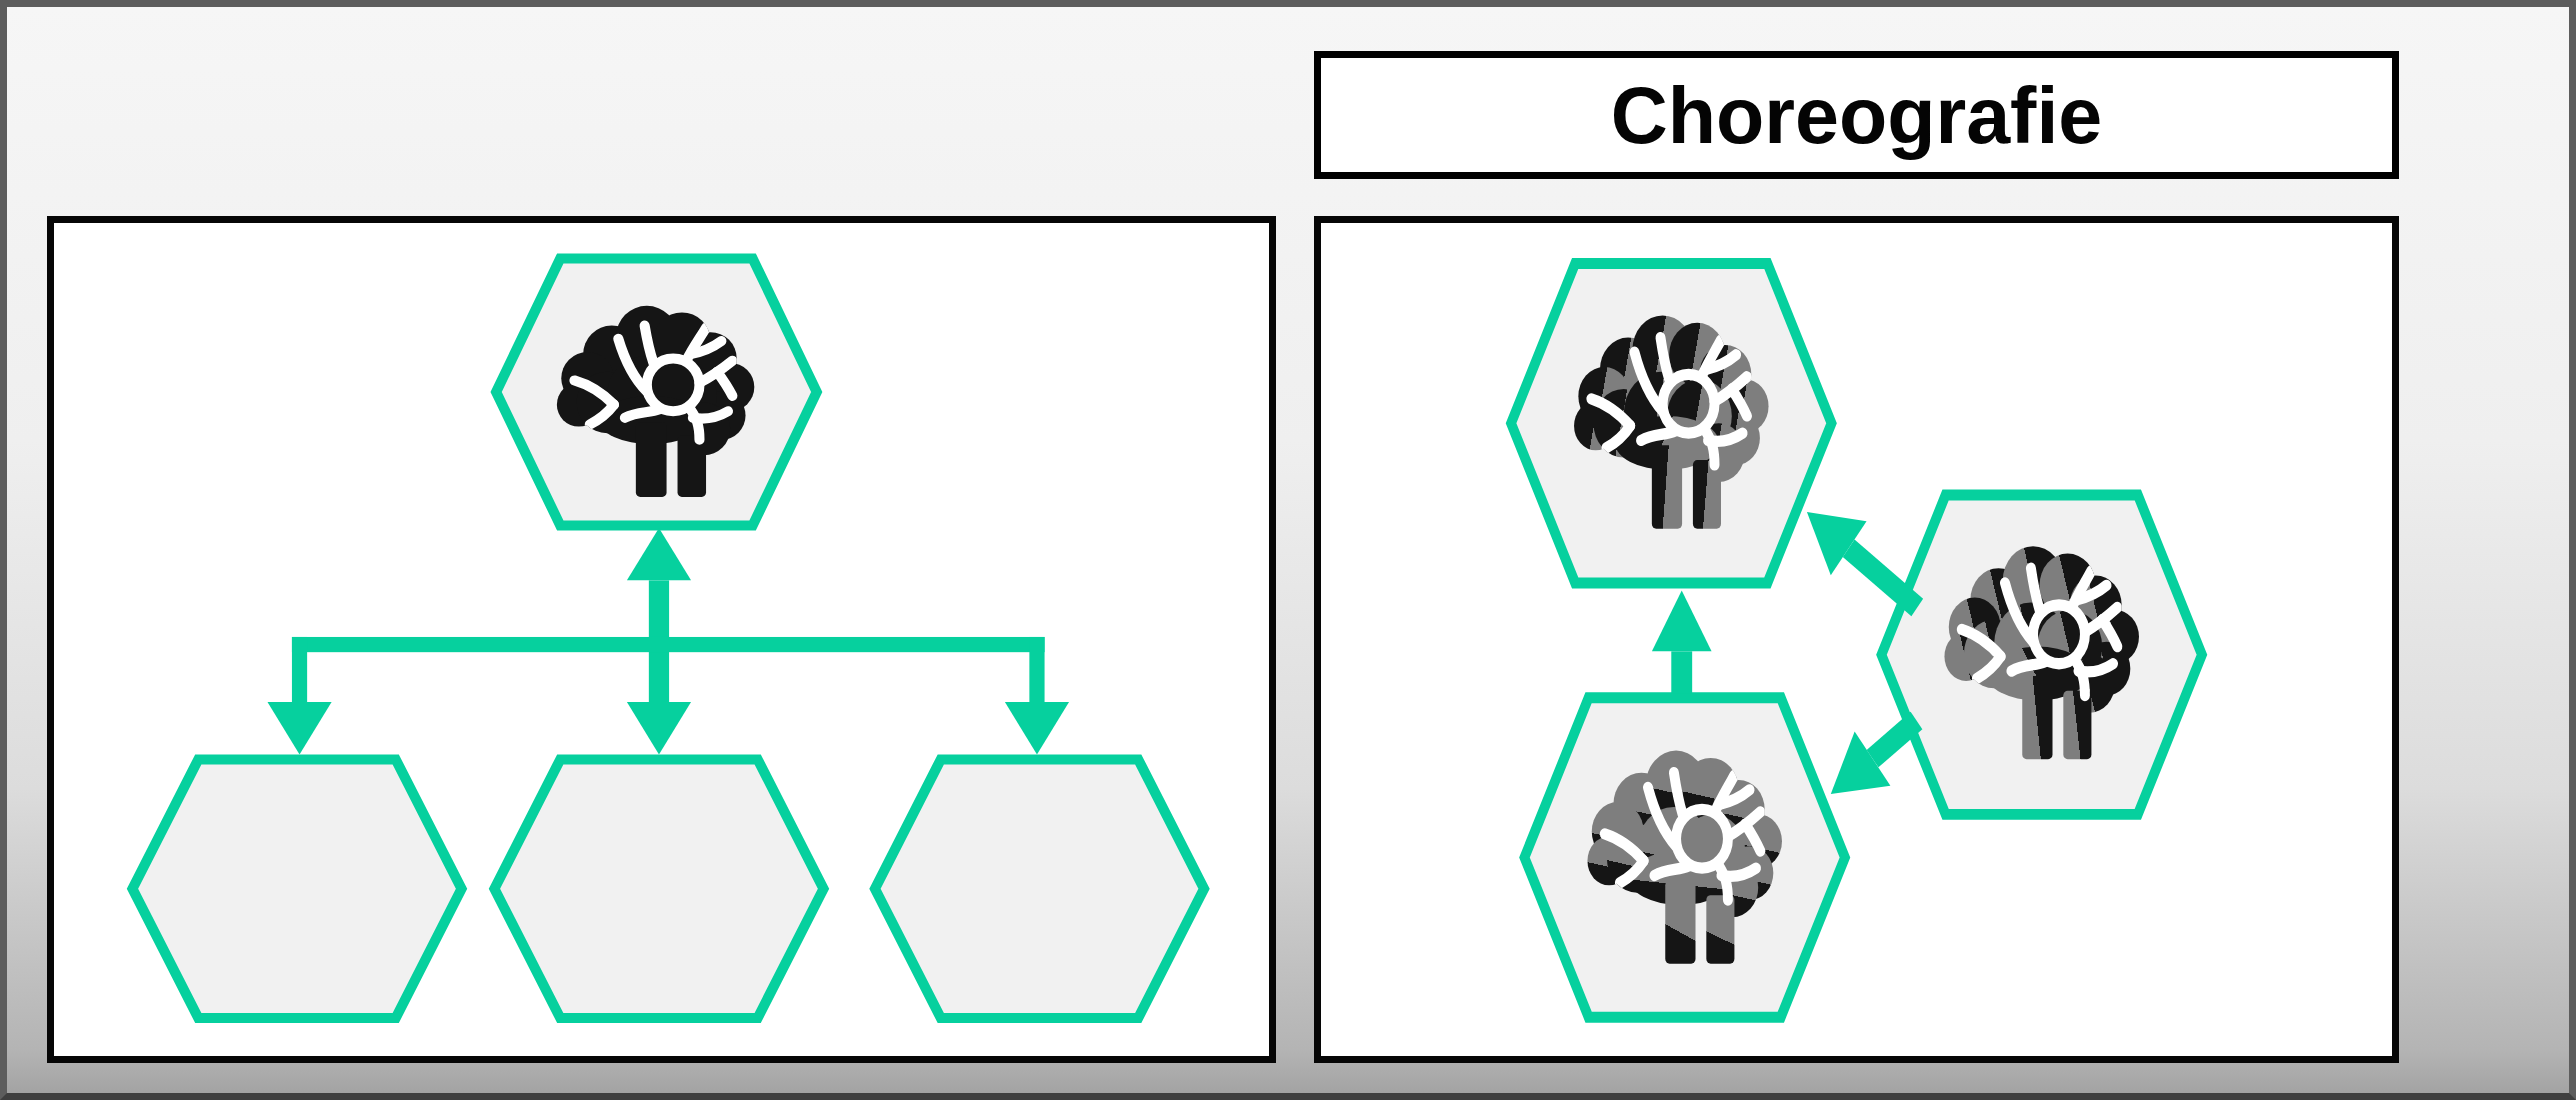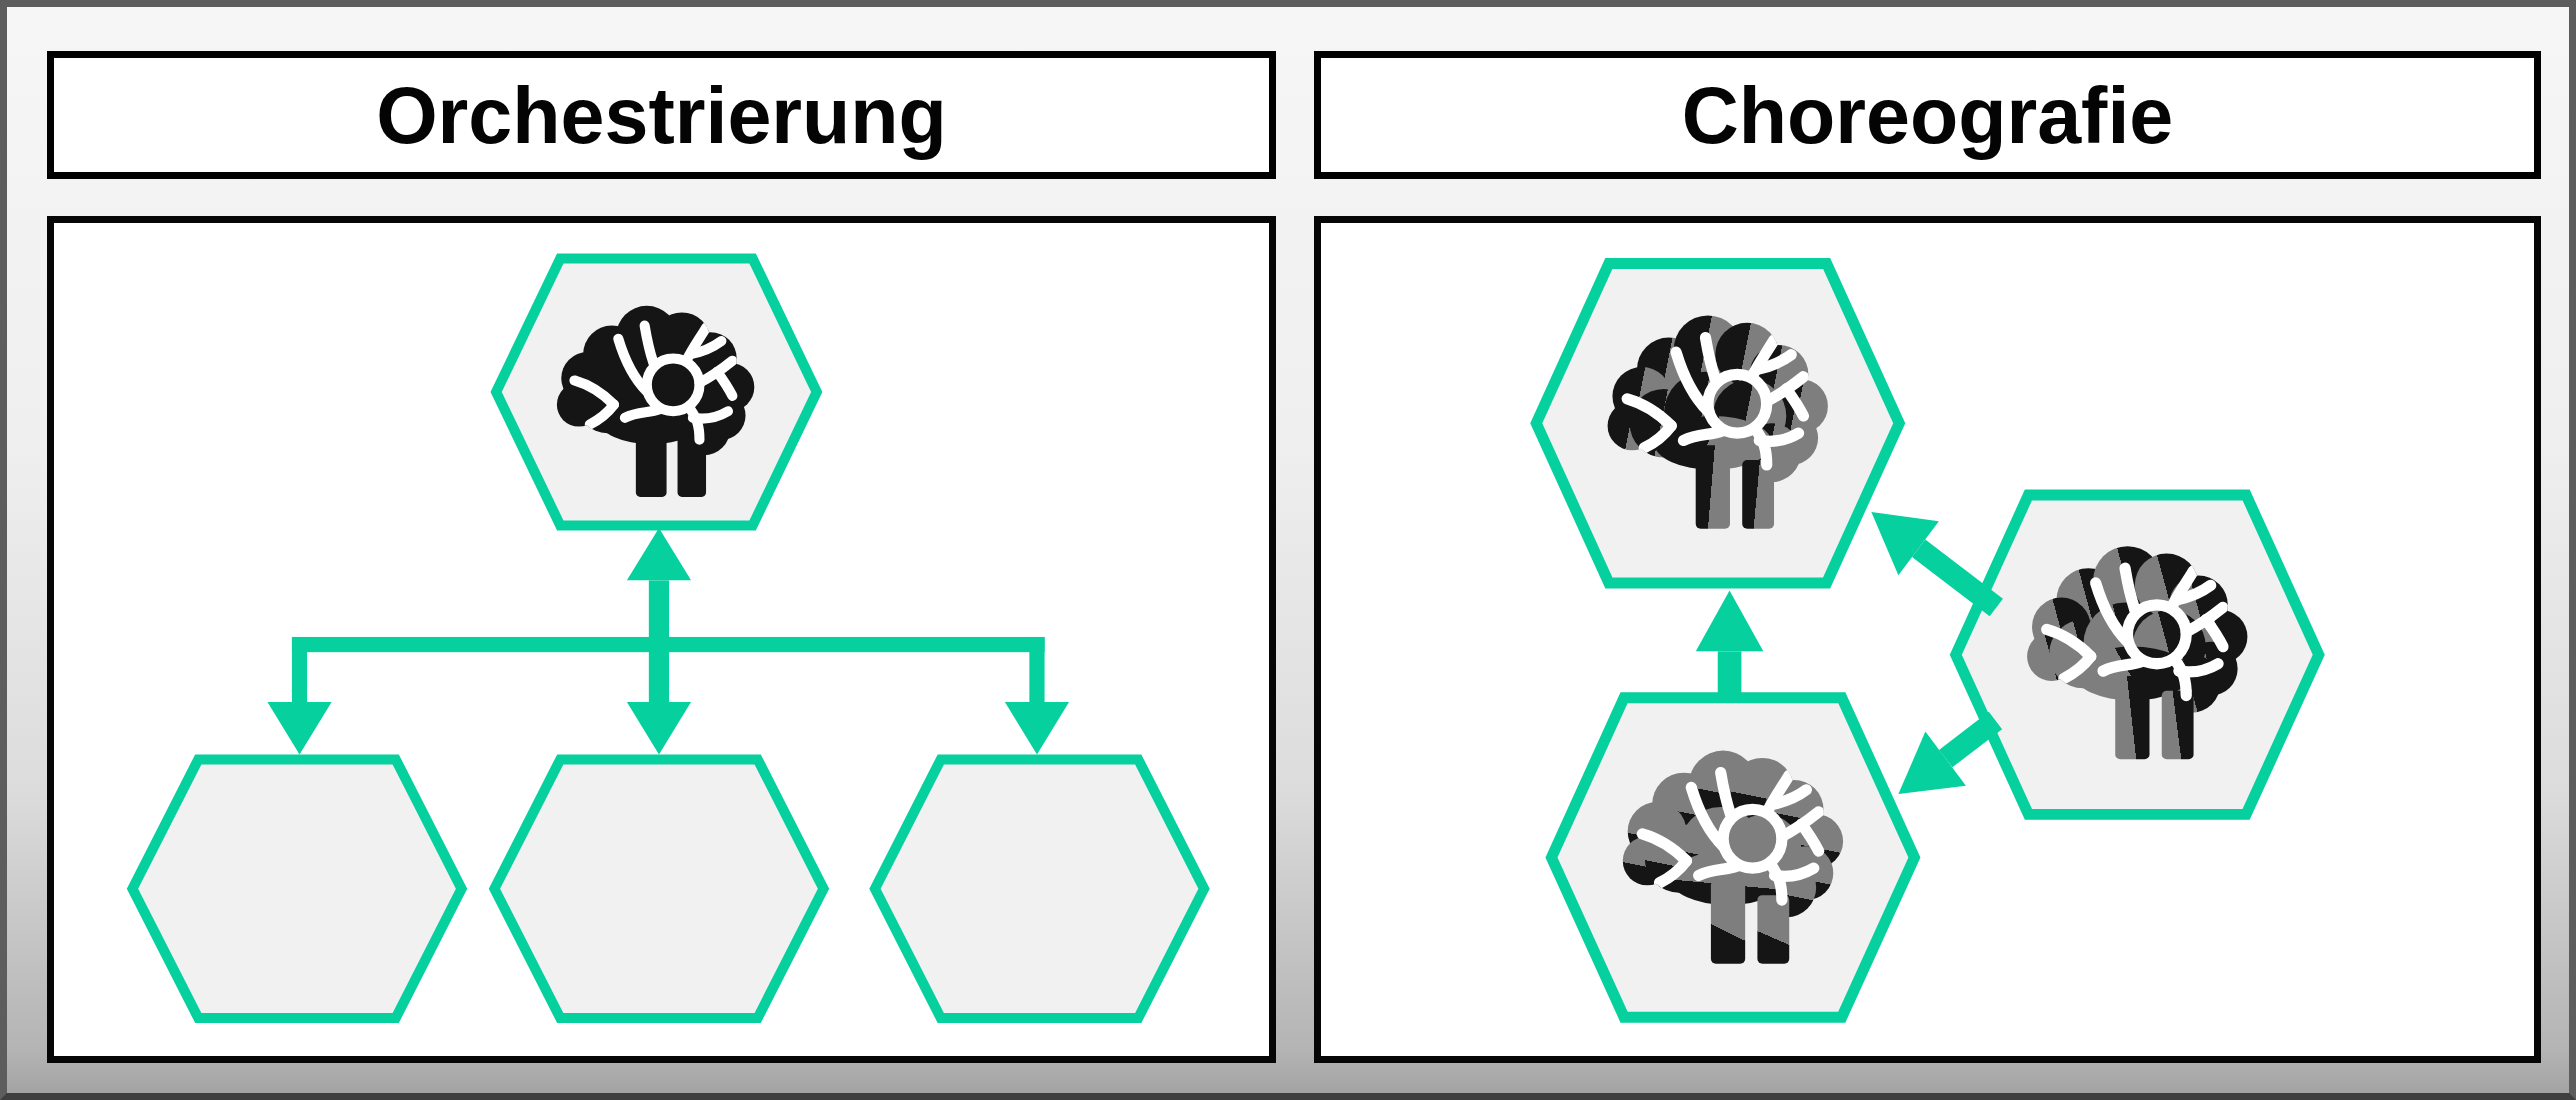--- a/index.html
+++ b/index.html
@@ -8,21 +8,21 @@
     width:2576px;height:1100px;
     box-sizing:border-box;
     border:7.6px solid #5d5d5d;
     border-bottom-color:#3f3f3f;
     background:linear-gradient(180deg,#f6f6f6 0%,#efefef 40%,#dcdcdc 72%,#b4b4b4 96%,#a3a3a3 100%);
     font-family:"Liberation Sans","DejaVu Sans",sans-serif;
     overflow:hidden;
   }
   .col{position:absolute;top:0;height:100%;}
   .col.left{left:40px;width:1229px;}
-  .col.right{left:1307px;width:1227px;}
+  .col.right{left:1307px;width:1085px;}
   .title-box{
     position:absolute;top:44px;left:0;right:0;height:128px;
     box-sizing:border-box;border:7.6px solid #000;background:#fff;
     display:flex;align-items:center;justify-content:center;
   }
   .title-text{
     font-size:79px;font-weight:700;color:#040404;letter-spacing:0px;
     white-space:nowrap;line-height:1;
   }
   .content-box{
@@ -103,23 +103,20 @@
         <stop offset="0.47" stop-color="#151515"></stop>
       </linearGradient>
       <linearGradient id="gradGrayBottom" x1="0.60" y1="0" x2="0.40" y2="1">
         <stop offset="0.62" stop-color="#7e7e7e"></stop>
         <stop offset="0.62" stop-color="#151515"></stop>
       </linearGradient>
     </defs>
   </svg>
 
   <div class="col left">
-    <div class="title-box">
-      <span class="title-text">Orchestrierung</span>
-    </div>
     <div class="content-box">
       <svg viewBox="0 0 1440 986" preserveAspectRatio="none">
 
         <polygon class="hex small" points="524,200 600,42 828,42 904,200 828,358 600,358"></polygon>
 
         <use href="#brain" transform="translate(583,85) scale(2.6)" fill="#151515"></use>
 
         <g>
           <rect class="arrow" x="705" y="423" width="24" height="144"></rect>
           <polygon class="arrow" points="717,361 755,423 679,423"></polygon>

